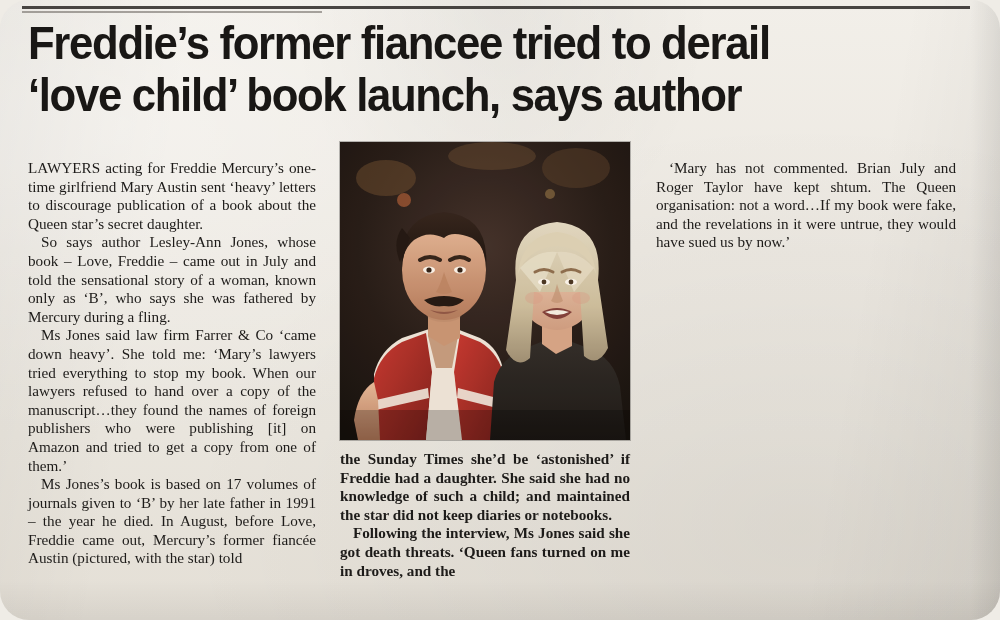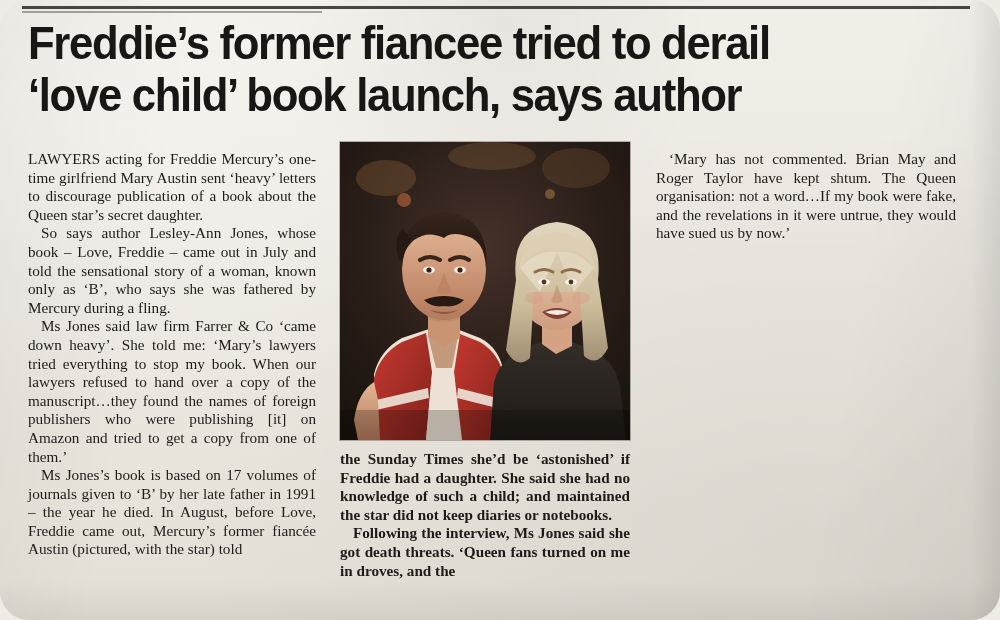--- a/index.html
+++ b/index.html
@@ -78,21 +78,21 @@
   
   .columns {
     position: absolute;
     left: 28px;
     top: 142px;
     width: 944px;
     height: 462px;
   }
   .col {
     position: absolute;
-    top: 8px;
+    top: 17px;
     font-size: 15.2px;
     line-height: 18.6px;
     color: #1d1b19;
     text-align: justify;
     font-family: "Liberation Serif", serif;
   }
   .col p { margin: 0; text-indent: 13px; }
   .col p.first { text-indent: 0; }
   .col p + p { margin-top: 0; }
 
@@ -264,20 +264,20 @@
       <p>Ms Jones said law firm Farrer &amp; Co ‘came down heavy’. She told me: ‘Mary’s lawyers tried everything to stop my book. When our lawyers refused to hand over a copy of the manuscript…they found the names of foreign publishers who were publishing [it] on Amazon and tried to get a copy from one of them.’</p>
       <p>Ms Jones’s book is based on 17 volumes of journals given to ‘B’ by her late father in 1991 – the year he died. In August, before Love, Freddie came out, Mercury’s former fiancée Austin (pictured, with the star) told</p>
     </div>
 
     <div class="col col-2">
       <p class="first">the Sunday Times she’d be ‘astonished’ if Freddie had a daughter. She said she had no knowledge of such a child; and maintained the star did not keep diaries or notebooks.</p>
       <p>Following the interview, Ms Jones said she got death threats. ‘Queen fans turned on me in droves, and the</p>
     </div>
 
     <div class="col col-3">
-      <p>‘Mary has not commented. Brian May and Roger Taylor have kept shtum. The Queen organisation: not a word…If my book were fake, and the revelations in it were untrue, they would have sued us by now.’</p>
+      <p>‘Mary has not commented. Brian July and Roger Taylor have kept shtum. The Queen organisation: not a word…If my book were fake, and the revelations in it were untrue, they would have sued us by now.’</p>
     </div>
 
   </div>
 
   <div class="edge-shade"></div>
   <div class="bottom-shade"></div>
 </div>
 
 </body></html>

